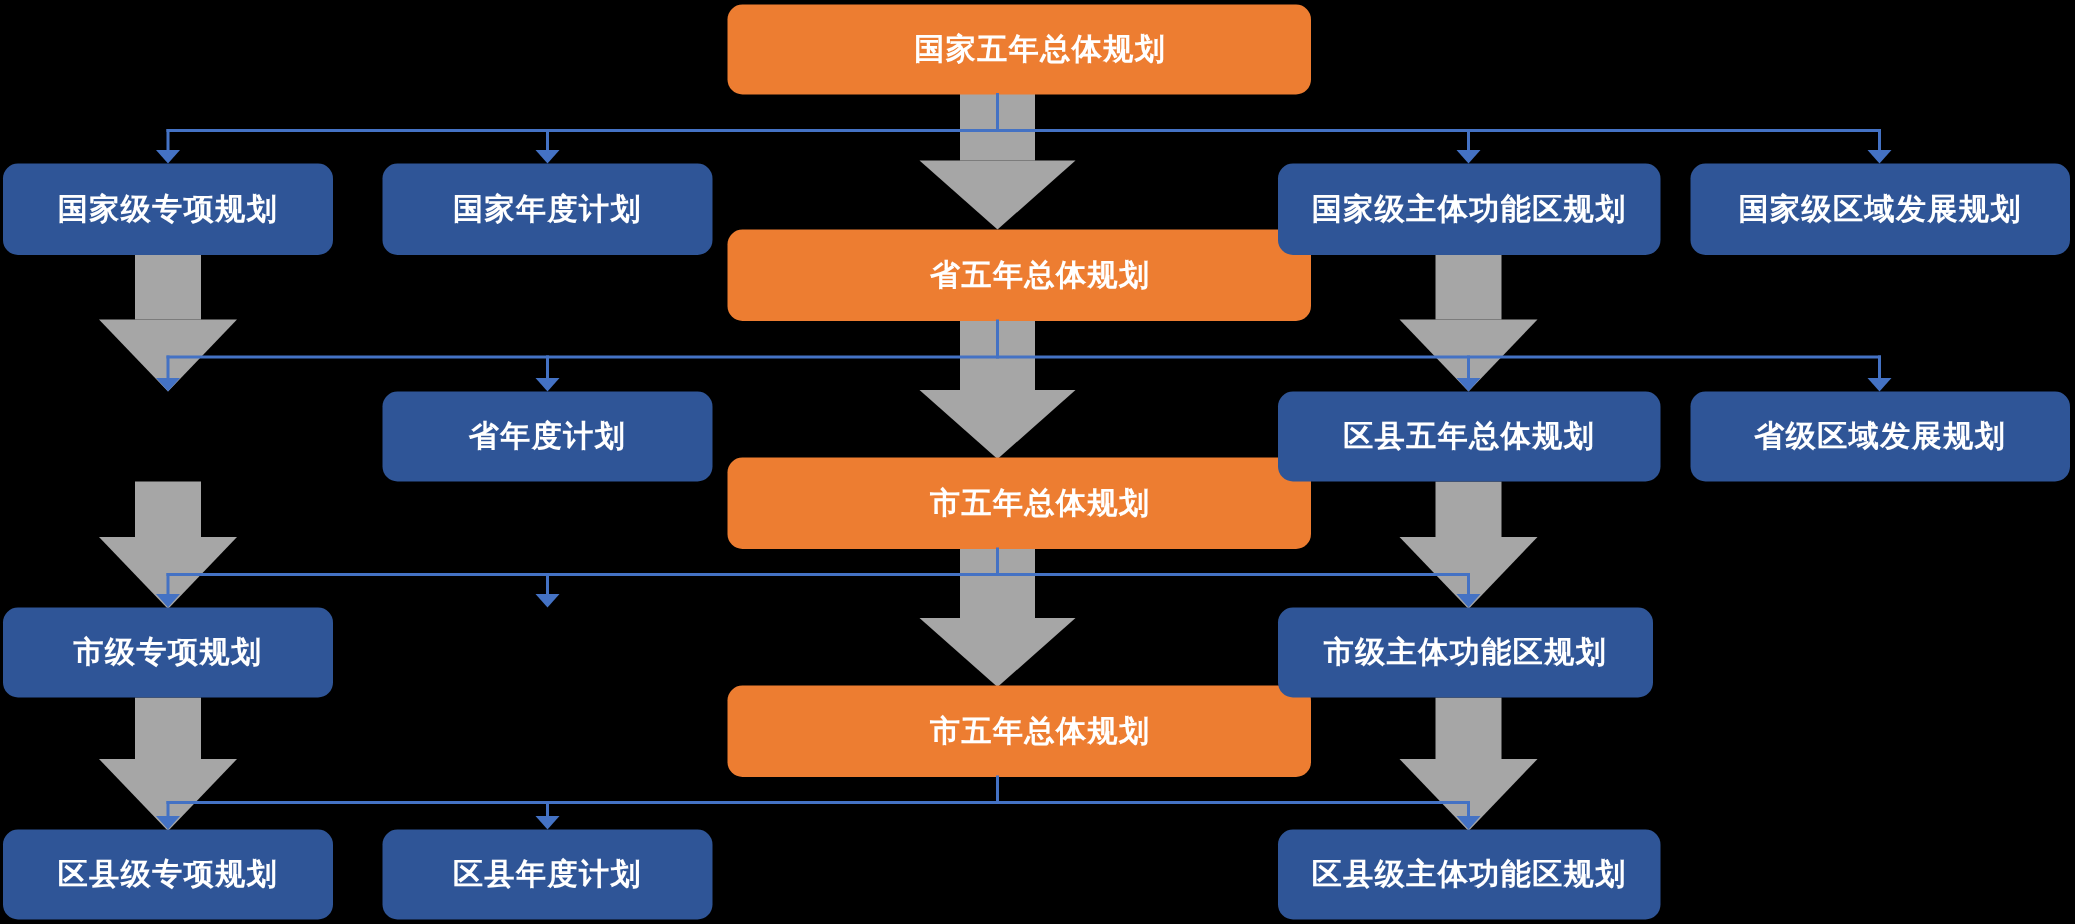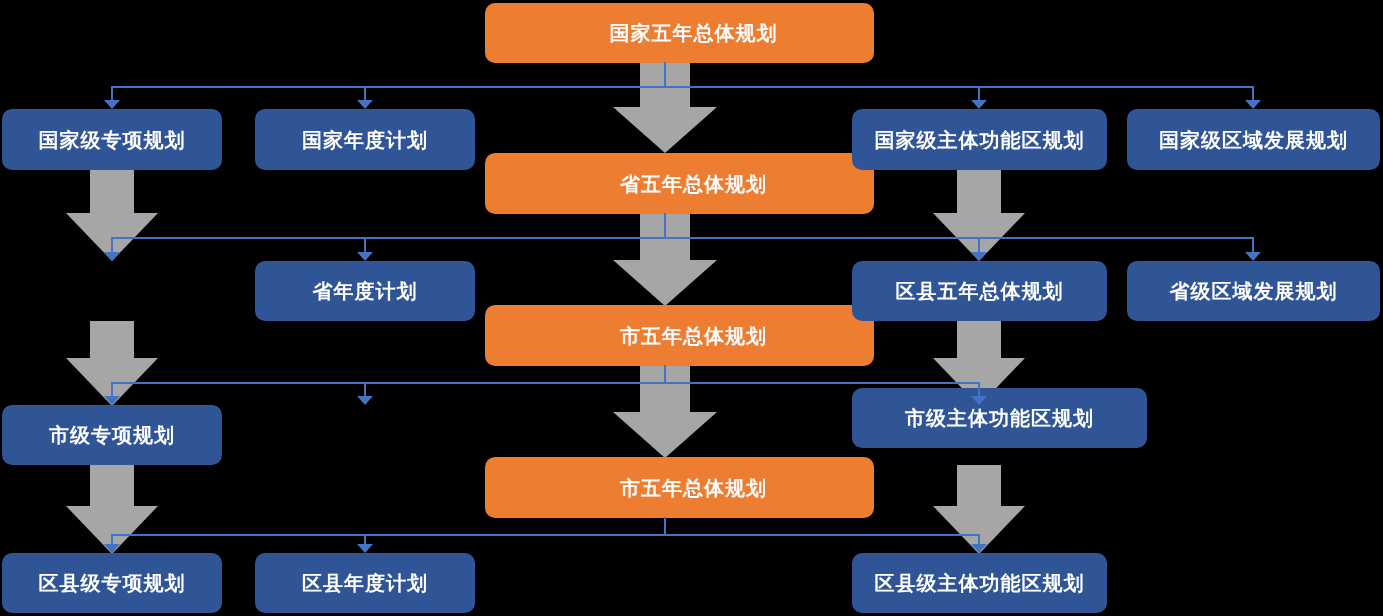--- a/index.html
+++ b/index.html
@@ -125,19 +125,19 @@
   <div class="node blue" style="left:2px;top:109px;width:220px;height:61px">国家级专项规划</div>
   <div class="node blue" style="left:255px;top:109px;width:220px;height:61px">国家年度计划</div>
   <div class="node blue" style="left:852px;top:109px;width:255px;height:61px">国家级主体功能区规划</div>
   <div class="node blue" style="left:1127px;top:109px;width:253px;height:61px">国家级区域发展规划</div>
 
   <div class="node blue" style="left:255px;top:261px;width:220px;height:60px">省年度计划</div>
   <div class="node blue" style="left:852px;top:261px;width:255px;height:60px">区县五年总体规划</div>
   <div class="node blue" style="left:1127px;top:261px;width:253px;height:60px">省级区域发展规划</div>
 
   <div class="node blue" style="left:2px;top:405px;width:220px;height:60px">市级专项规划</div>
-  <div class="node blue" style="left:852px;top:388px;width:295px;height:60px">市级主体功能区规划</div>
+  <div class="node blue" style="left:852px;top:405px;width:250px;height:60px">市级主体功能区规划</div>
 
   <div class="node blue" style="left:255px;top:553px;width:220px;height:60px">区县年度计划</div>
   <div class="node blue" style="left:2px;top:553px;width:220px;height:60px">区县级专项规划</div>
   <div class="node blue" style="left:852px;top:553px;width:255px;height:60px">区县级主体功能区规划</div>
 
 </div>
 
 </body></html>

